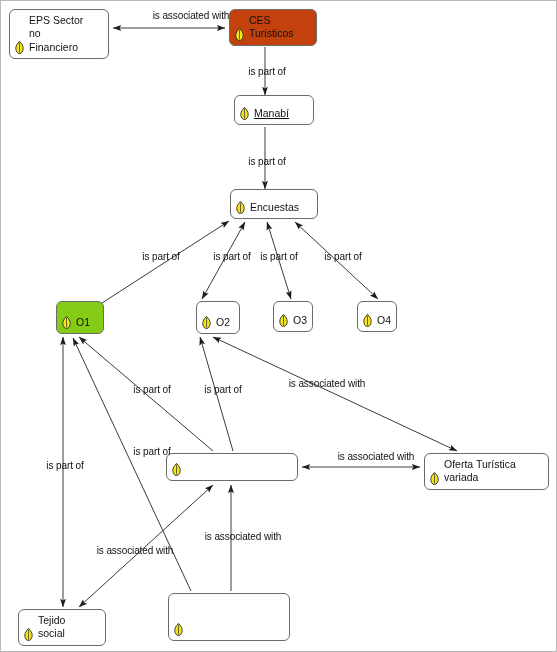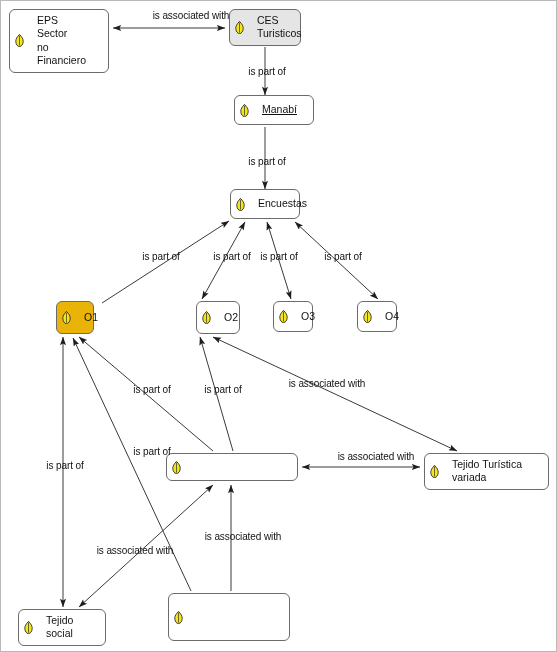--- a/index.html
+++ b/index.html
@@ -28,22 +28,22 @@
     stroke-width: 1;
     fill: none;
   }
   .node {
     position: absolute;
     box-sizing: border-box;
     background: #ffffff;
     border: 1px solid #6b6b6b;
     border-radius: 6px;
     display: flex;
-    align-items: center;
-    gap: 13px;
+    align-items: flex-end;
+    gap: 5px;
     padding: 4px 17px 4px 5px;
     font-size: 10.5px;
     color: #111111;
     line-height: 1.28;
     white-space: pre-line;
     box-shadow: 0 0 0 0 rgba(0,0,0,0);
   }
   .node .glyph {
     flex: 0 0 auto;
     width: 9px;
@@ -95,34 +95,34 @@
         <line class="edge-line" x1="78" y1="606" x2="212" y2="484" stroke="#3a3a3a" marker-end="url(#arrowEnd)" marker-start="url(#arrowStart)"></line>
       </g>
   </svg>
 
   <div id="node-layer">
       <div class="node" style="left: 8px; top: 8px; width: 100px; min-height: 36px; border-color: rgb(107, 107, 107); background: rgb(255, 255, 255); color: rgb(17, 17, 17);"><svg class="glyph" viewBox="0 0 9 13">
           <path d="M4.5 0.4 C7 3 8.2 5 8.2 7.2 C8.2 10.2 6.6 12.6 4.5 12.6 C2.4 12.6 0.8 10.2 0.8 7.2 C0.8 5 2 3 4.5 0.4 Z" fill="#f5e61c" stroke="#2b2b2b" stroke-width="0.9"></path>
           <path d="M4.5 1.6 L4.5 11.6" stroke="#2b2b2b" stroke-width="0.7"></path>
         </svg><span class="label">EPS Sector
 no Financiero</span></div>
-      <div class="node" style="left: 228px; top: 8px; width: 72px; min-height: 36px; border-color: rgb(107, 107, 107); background: #e5e5e5; color: rgb(17, 17, 17);"><svg class="glyph" viewBox="0 0 9 13">
+      <div class="node" style="left: 228px; top: 8px; width: 88px; min-height: 36px; border-color: rgb(107, 107, 107); background: #c2410c; color: rgb(17, 17, 17);"><svg class="glyph" viewBox="0 0 9 13">
           <path d="M4.5 0.4 C7 3 8.2 5 8.2 7.2 C8.2 10.2 6.6 12.6 4.5 12.6 C2.4 12.6 0.8 10.2 0.8 7.2 C0.8 5 2 3 4.5 0.4 Z" fill="#f5e61c" stroke="#2b2b2b" stroke-width="0.9"></path>
           <path d="M4.5 1.6 L4.5 11.6" stroke="#2b2b2b" stroke-width="0.7"></path>
         </svg><span class="label">CES
 Turisticos</span></div>
       <div class="node" style="left: 233px; top: 94px; width: 80px; min-height: 30px; border-color: rgb(107, 107, 107); background: rgb(255, 255, 255); color: rgb(17, 17, 17); text-decoration: underline;"><svg class="glyph" viewBox="0 0 9 13">
           <path d="M4.5 0.4 C7 3 8.2 5 8.2 7.2 C8.2 10.2 6.6 12.6 4.5 12.6 C2.4 12.6 0.8 10.2 0.8 7.2 C0.8 5 2 3 4.5 0.4 Z" fill="#f5e61c" stroke="#2b2b2b" stroke-width="0.9"></path>
           <path d="M4.5 1.6 L4.5 11.6" stroke="#2b2b2b" stroke-width="0.7"></path>
         </svg><span class="label">Manabí</span></div>
-      <div class="node" style="left: 229px; top: 188px; width: 70px; min-height: 30px; border-color: rgb(107, 107, 107); background: rgb(255, 255, 255); color: rgb(17, 17, 17);"><svg class="glyph" viewBox="0 0 9 13">
+      <div class="node" style="left: 229px; top: 188px; width: 88px; min-height: 30px; border-color: rgb(107, 107, 107); background: rgb(255, 255, 255); color: rgb(17, 17, 17);"><svg class="glyph" viewBox="0 0 9 13">
           <path d="M4.5 0.4 C7 3 8.2 5 8.2 7.2 C8.2 10.2 6.6 12.6 4.5 12.6 C2.4 12.6 0.8 10.2 0.8 7.2 C0.8 5 2 3 4.5 0.4 Z" fill="#f5e61c" stroke="#2b2b2b" stroke-width="0.9"></path>
           <path d="M4.5 1.6 L4.5 11.6" stroke="#2b2b2b" stroke-width="0.7"></path>
         </svg><span class="label">Encuestas</span></div>
-      <div class="node" style="left: 55px; top: 300px; width: 38px; min-height: 33px; border-color: rgb(107, 107, 107); background: #eab308; color: rgb(17, 17, 17);"><svg class="glyph" viewBox="0 0 9 13">
+      <div class="node" style="left: 55px; top: 300px; width: 48px; min-height: 33px; border-color: rgb(107, 107, 107); background: #84cc16; color: rgb(17, 17, 17);"><svg class="glyph" viewBox="0 0 9 13">
           <path d="M4.5 0.4 C7 3 8.2 5 8.2 7.2 C8.2 10.2 6.6 12.6 4.5 12.6 C2.4 12.6 0.8 10.2 0.8 7.2 C0.8 5 2 3 4.5 0.4 Z" fill="#f5e61c" stroke="#2b2b2b" stroke-width="0.9"></path>
           <path d="M4.5 1.6 L4.5 11.6" stroke="#2b2b2b" stroke-width="0.7"></path>
         </svg><span class="label">O1</span></div>
       <div class="node" style="left: 183px; top: 300px; width: 44px; min-height: 33px; border-color: rgb(107, 107, 107); background: rgb(255, 255, 255); color: rgb(17, 17, 17); margin-left: 12px;"><svg class="glyph" viewBox="0 0 9 13">
           <path d="M4.5 0.4 C7 3 8.2 5 8.2 7.2 C8.2 10.2 6.6 12.6 4.5 12.6 C2.4 12.6 0.8 10.2 0.8 7.2 C0.8 5 2 3 4.5 0.4 Z" fill="#f5e61c" stroke="#2b2b2b" stroke-width="0.9"></path>
           <path d="M4.5 1.6 L4.5 11.6" stroke="#2b2b2b" stroke-width="0.7"></path>
         </svg><span class="label">O2</span></div>
       <div class="node" style="left: 272px; top: 300px; width: 40px; min-height: 31px; border-color: rgb(107, 107, 107); background: rgb(255, 255, 255); color: rgb(17, 17, 17);"><svg class="glyph" viewBox="0 0 9 13">
           <path d="M4.5 0.4 C7 3 8.2 5 8.2 7.2 C8.2 10.2 6.6 12.6 4.5 12.6 C2.4 12.6 0.8 10.2 0.8 7.2 C0.8 5 2 3 4.5 0.4 Z" fill="#f5e61c" stroke="#2b2b2b" stroke-width="0.9"></path>
           <path d="M4.5 1.6 L4.5 11.6" stroke="#2b2b2b" stroke-width="0.7"></path>
@@ -131,21 +131,21 @@
           <path d="M4.5 0.4 C7 3 8.2 5 8.2 7.2 C8.2 10.2 6.6 12.6 4.5 12.6 C2.4 12.6 0.8 10.2 0.8 7.2 C0.8 5 2 3 4.5 0.4 Z" fill="#f5e61c" stroke="#2b2b2b" stroke-width="0.9"></path>
           <path d="M4.5 1.6 L4.5 11.6" stroke="#2b2b2b" stroke-width="0.7"></path>
         </svg><span class="label">O4</span></div>
       <div class="node" style="left: 165px; top: 452px; width: 132px; min-height: 28px; border-color: rgb(107, 107, 107); background: rgb(255, 255, 255); color: rgb(17, 17, 17);"><svg class="glyph" viewBox="0 0 9 13">
           <path d="M4.5 0.4 C7 3 8.2 5 8.2 7.2 C8.2 10.2 6.6 12.6 4.5 12.6 C2.4 12.6 0.8 10.2 0.8 7.2 C0.8 5 2 3 4.5 0.4 Z" fill="#f5e61c" stroke="#2b2b2b" stroke-width="0.9"></path>
           <path d="M4.5 1.6 L4.5 11.6" stroke="#2b2b2b" stroke-width="0.7"></path>
         </svg></div>
       <div class="node" style="left: 423px; top: 452px; width: 125px; min-height: 28px; border-color: rgb(107, 107, 107); background: rgb(255, 255, 255); color: rgb(17, 17, 17);"><svg class="glyph" viewBox="0 0 9 13">
           <path d="M4.5 0.4 C7 3 8.2 5 8.2 7.2 C8.2 10.2 6.6 12.6 4.5 12.6 C2.4 12.6 0.8 10.2 0.8 7.2 C0.8 5 2 3 4.5 0.4 Z" fill="#f5e61c" stroke="#2b2b2b" stroke-width="0.9"></path>
           <path d="M4.5 1.6 L4.5 11.6" stroke="#2b2b2b" stroke-width="0.7"></path>
-        </svg><span class="label">Tejido Turística variada</span></div>
+        </svg><span class="label">Oferta Turística variada</span></div>
       <div class="node" style="left: 17px; top: 608px; width: 88px; min-height: 28px; border-color: rgb(107, 107, 107); background: rgb(255, 255, 255); color: rgb(17, 17, 17);"><svg class="glyph" viewBox="0 0 9 13">
           <path d="M4.5 0.4 C7 3 8.2 5 8.2 7.2 C8.2 10.2 6.6 12.6 4.5 12.6 C2.4 12.6 0.8 10.2 0.8 7.2 C0.8 5 2 3 4.5 0.4 Z" fill="#f5e61c" stroke="#2b2b2b" stroke-width="0.9"></path>
           <path d="M4.5 1.6 L4.5 11.6" stroke="#2b2b2b" stroke-width="0.7"></path>
         </svg><span class="label">Tejido social</span></div>
       <div class="node" style="left: 167px; top: 592px; width: 122px; min-height: 48px; border-color: rgb(107, 107, 107); background: rgb(255, 255, 255); color: rgb(17, 17, 17);"><svg class="glyph" viewBox="0 0 9 13">
           <path d="M4.5 0.4 C7 3 8.2 5 8.2 7.2 C8.2 10.2 6.6 12.6 4.5 12.6 C2.4 12.6 0.8 10.2 0.8 7.2 C0.8 5 2 3 4.5 0.4 Z" fill="#f5e61c" stroke="#2b2b2b" stroke-width="0.9"></path>
           <path d="M4.5 1.6 L4.5 11.6" stroke="#2b2b2b" stroke-width="0.7"></path>
         </svg></div>
     </div>
   <div id="label-layer">

